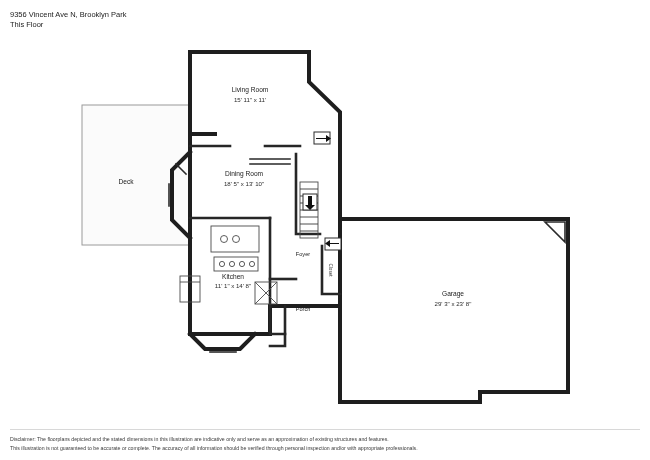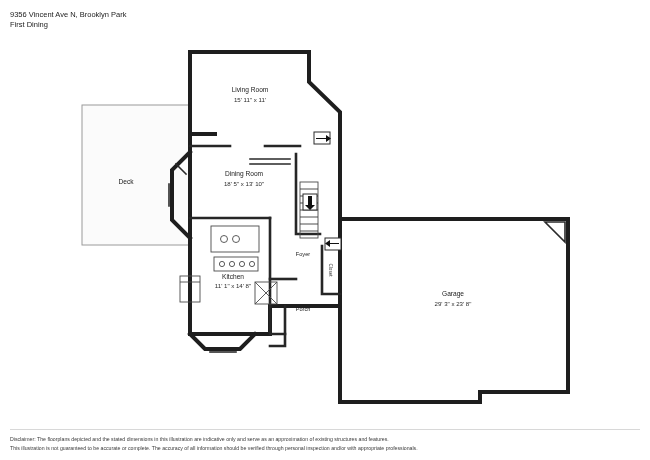--- a/index.html
+++ b/index.html
@@ -106,21 +106,21 @@
     width: 630px;
     height: 1px;
     background: #d8d8d8;
   }
 </style>
 </head>
 <body>
 
 <div id="header">
   <span class="addr">9356 Vincent Ave N, Brooklyn Park</span>
-  <span class="floor">First Dining</span>
+  <span class="floor">This Floor</span>
 </div>
 
 <div id="plan-wrap">
 <svg width="650" height="390" viewBox="0 0 650 390">
 
   <rect class="deck-fill" x="82" y="71" width="108" height="140"></rect>
 
   <path class="wall" d="M 340 185 L 568 185 L 568 358 L 480 358 L 480 368 L 340 368 Z"></path>
   <path class="wall-thin" d="M 545 188 L 565 188 L 565 208 Z"></path>
 

